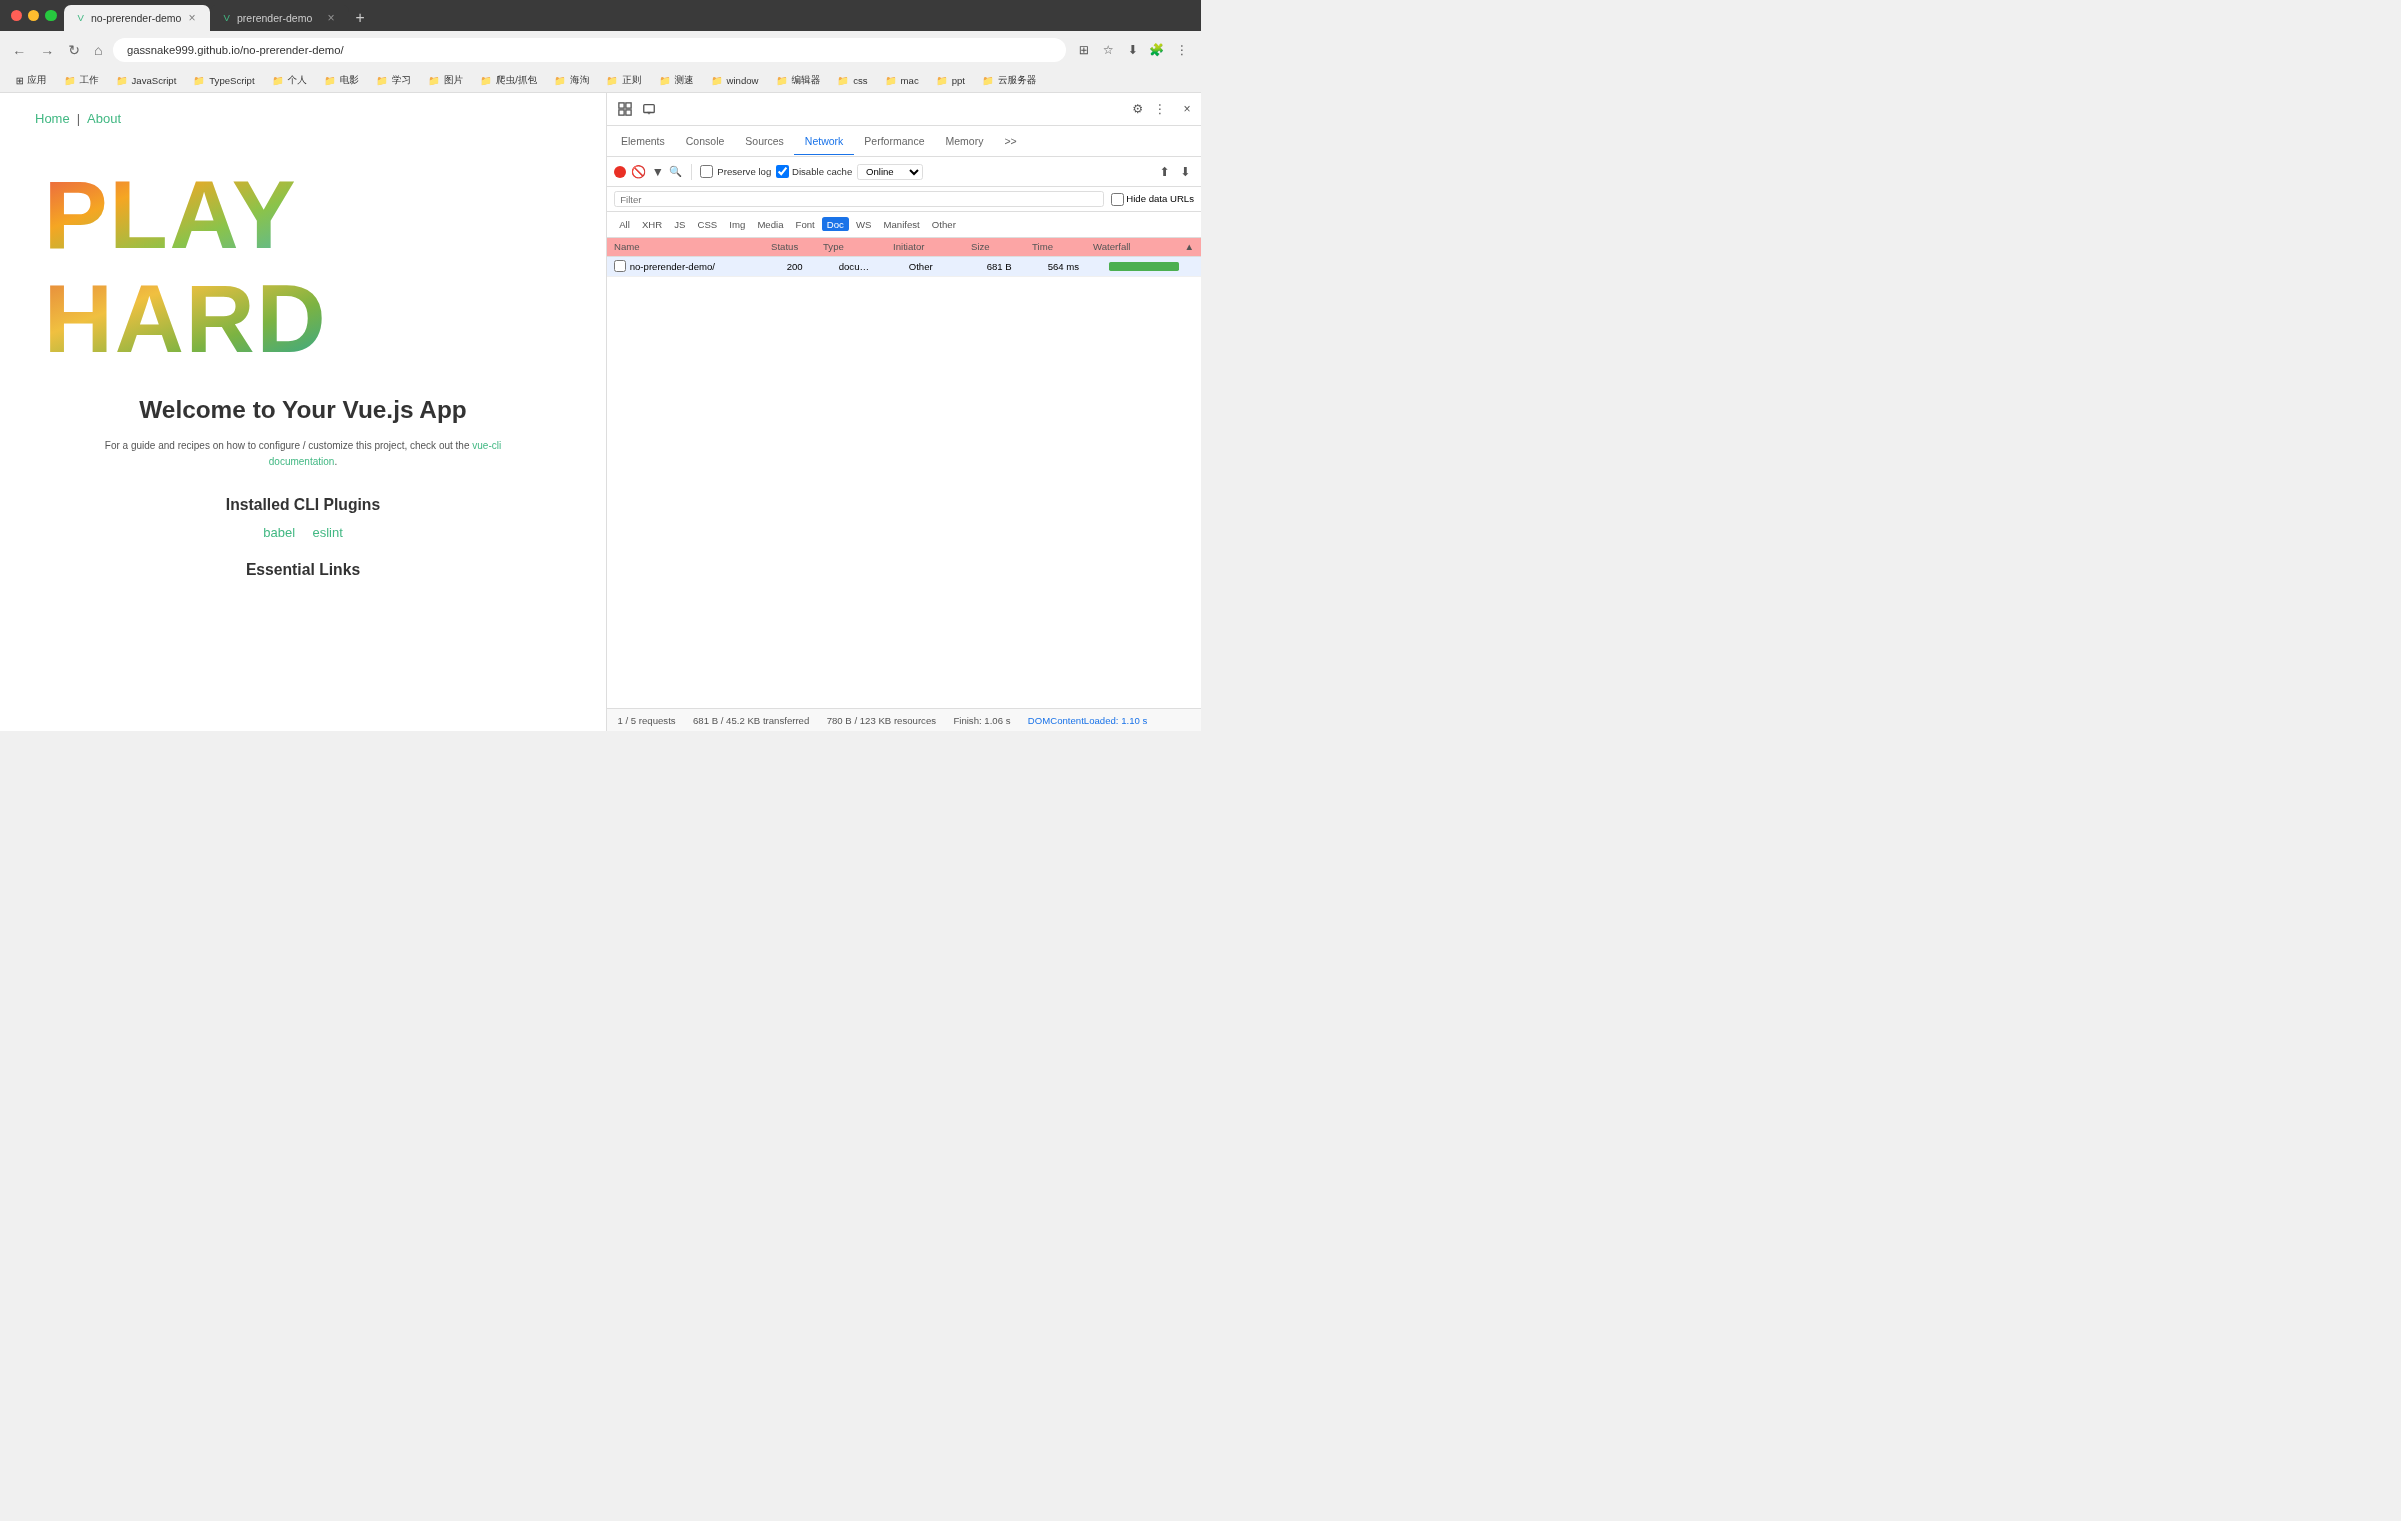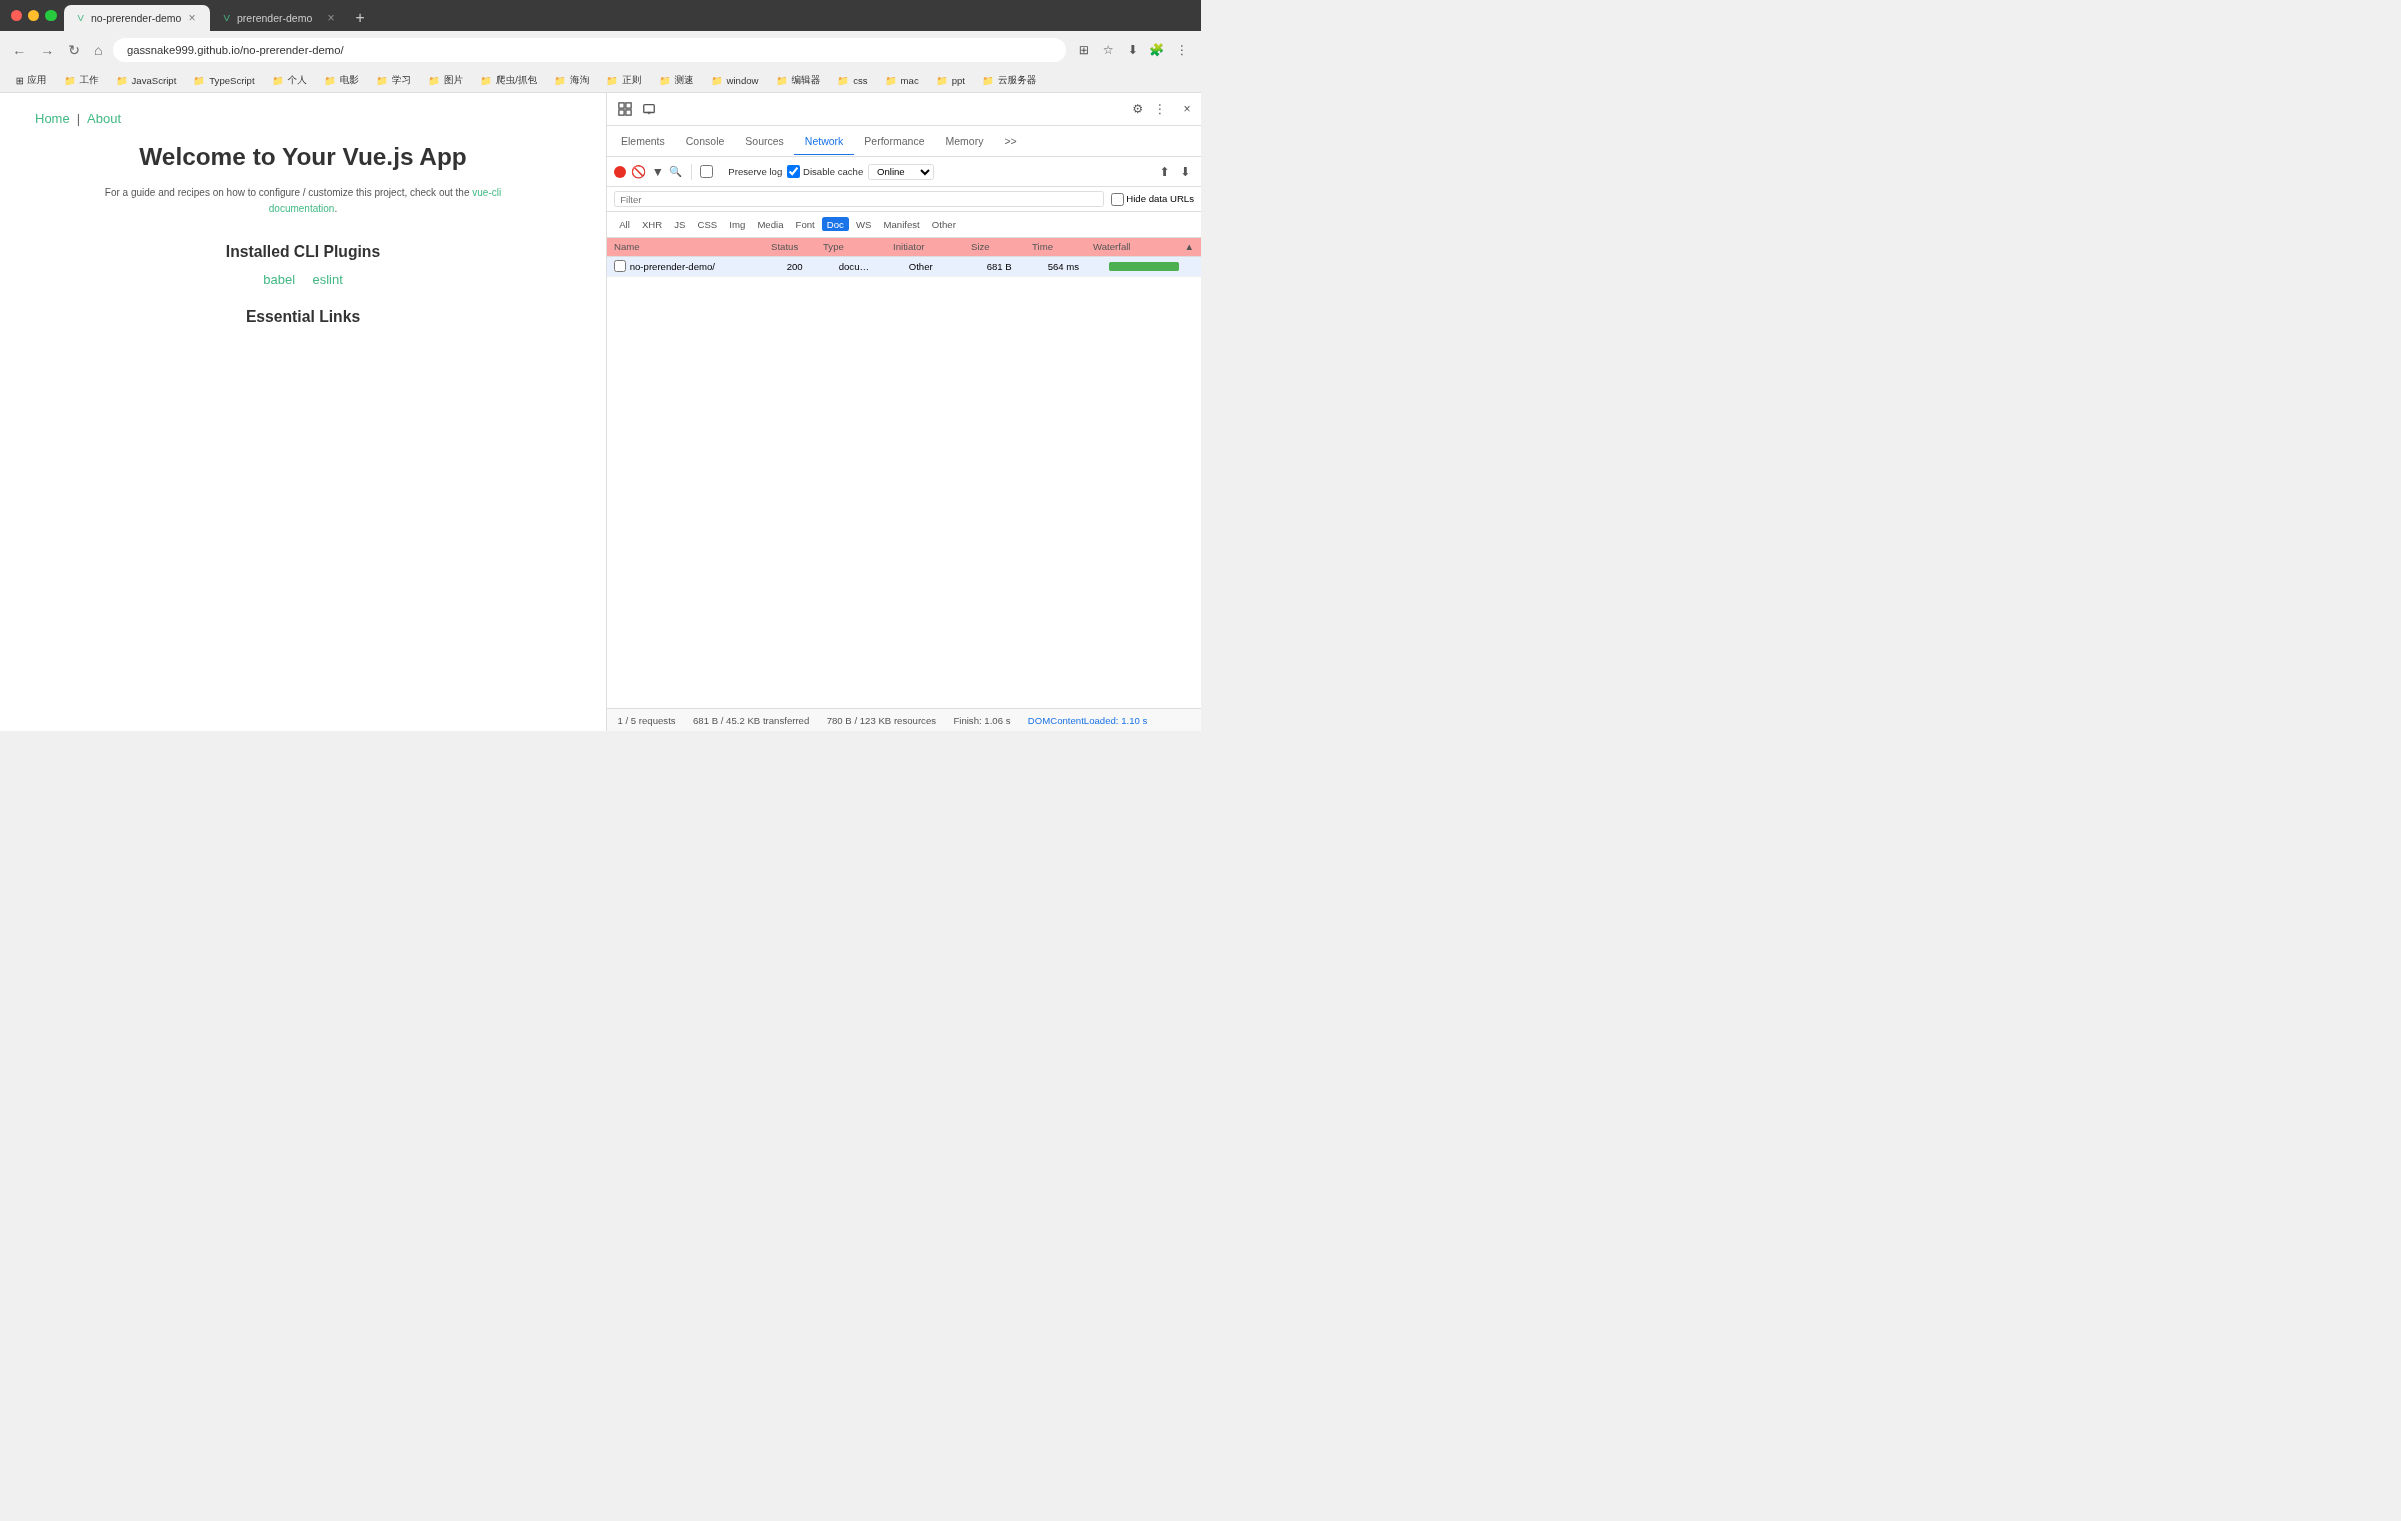--- a/index.html
+++ b/index.html
@@ -72,21 +72,21 @@
     .devtools-tab { padding: 7px 10.5px; font-size: 10.5px; color: #666; cursor: pointer; white-space: nowrap; border-bottom: 1.7px solid transparent; }
     .devtools-tab.active { color: #1a73e8; border-bottom-color: #1a73e8; }
 
     
     .network-toolbar { display: flex; align-items: center; padding: 3.5px 7px; border-bottom: 0.9px solid #ddd; gap: 5.2px; height: 30px; }
     .record-btn { width: 12.2px; height: 12.2px; border-radius: 50%; background: #e93025; border: none; cursor: pointer; }
     .clear-btn { background: none; border: none; cursor: pointer; font-size: 12.2px; color: #555; }
     .filter-btn { background: none; border: none; cursor: pointer; font-size: 12.2px; color: #555; }
     .search-btn { background: none; border: none; cursor: pointer; font-size: 10.5px; color: #555; }
     .network-separator { width: 0.9px; height: 15.7px; background: #ddd; margin: 0 3.5px; }
-    .preserve-log-label { font-size: 9.6px; color: #333; display: flex; align-items: center; gap: 15px; }
+    .preserve-log-label { font-size: 9.6px; color: #333; display: flex; align-items: center; gap: 4px; }
     .disable-cache-label { font-size: 9.6px; color: #333; display: flex; align-items: center; gap: 2.6px; }
     .online-select { font-size: 9.6px; border: 0.9px solid #ddd; border-radius: 2.6px; padding: 0.9px 3.5px; background: white; }
     .import-export { display: flex; gap: 3.5px; margin-left: auto; }
 
     
     .filter-tabs { display: flex; align-items: center; padding: 1.7px 7px; border-bottom: 0.9px solid #ddd; height: 26px; gap: 1.7px; overflow-x: auto; }
     .filter-tab { padding: 1.7px 5.2px; font-size: 9.6px; color: #555; cursor: pointer; border-radius: 2.6px; }
     .filter-tab.active { background: #1a73e8; color: white; }
 
     
@@ -242,20 +242,43 @@
 
   <div class="web-content">
     <div class="web-inner">
 
       <nav class="site-nav">
         <a href="#">Home</a>
         <span>|</span>
         <a href="#">About</a>
       </nav>
 
+      <div class="logo-container">
+        <svg class="logo-svg" viewBox="0 0 380 260">
+
+          <defs>
+            <linearGradient id="grad1" x1="0%" y1="0%" x2="100%" y2="100%">
+              <stop offset="0%" style="stop-color:#e8534a"></stop>
+              <stop offset="33%" style="stop-color:#f5a623"></stop>
+              <stop offset="66%" style="stop-color:#8bc34a"></stop>
+              <stop offset="100%" style="stop-color:#4db6ac"></stop>
+            </linearGradient>
+            <linearGradient id="grad2" x1="0%" y1="0%" x2="100%" y2="100%">
+              <stop offset="0%" style="stop-color:#e57c3a"></stop>
+              <stop offset="33%" style="stop-color:#f0c040"></stop>
+              <stop offset="66%" style="stop-color:#7cb342"></stop>
+              <stop offset="100%" style="stop-color:#26a69a"></stop>
+            </linearGradient>
+          </defs>
+
+          <text x="10" y="120" font-family="Arial Rounded MT Bold, Arial, sans-serif" font-size="110" font-weight="900" fill="url(#grad1)" letter-spacing="2">PLAY</text>
+
+          <text x="10" y="240" font-family="Arial Rounded MT Bold, Arial, sans-serif" font-size="110" font-weight="900" fill="url(#grad2)" letter-spacing="2">HARD</text>
+        </svg>
+      </div>
 
       <div class="welcome-section">
         <h1 class="welcome-title">Welcome to Your Vue.js App</h1>
         <p class="welcome-desc">
           <span>For a guide and recipes on how to configure / customize this project, check out the</span>
           <a href="#">vue-cli documentation</a><span>.</span>
         </p>
         <h2 class="installed-title">Installed CLI Plugins</h2>
         <div class="plugin-links">
           <a href="#">babel</a>

